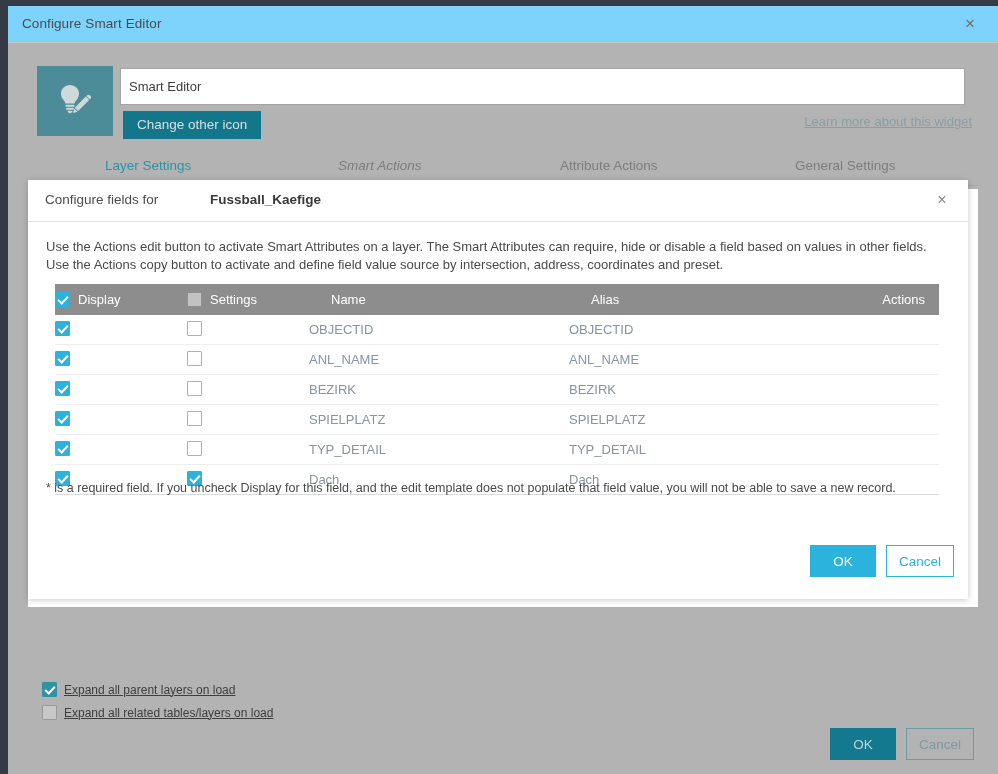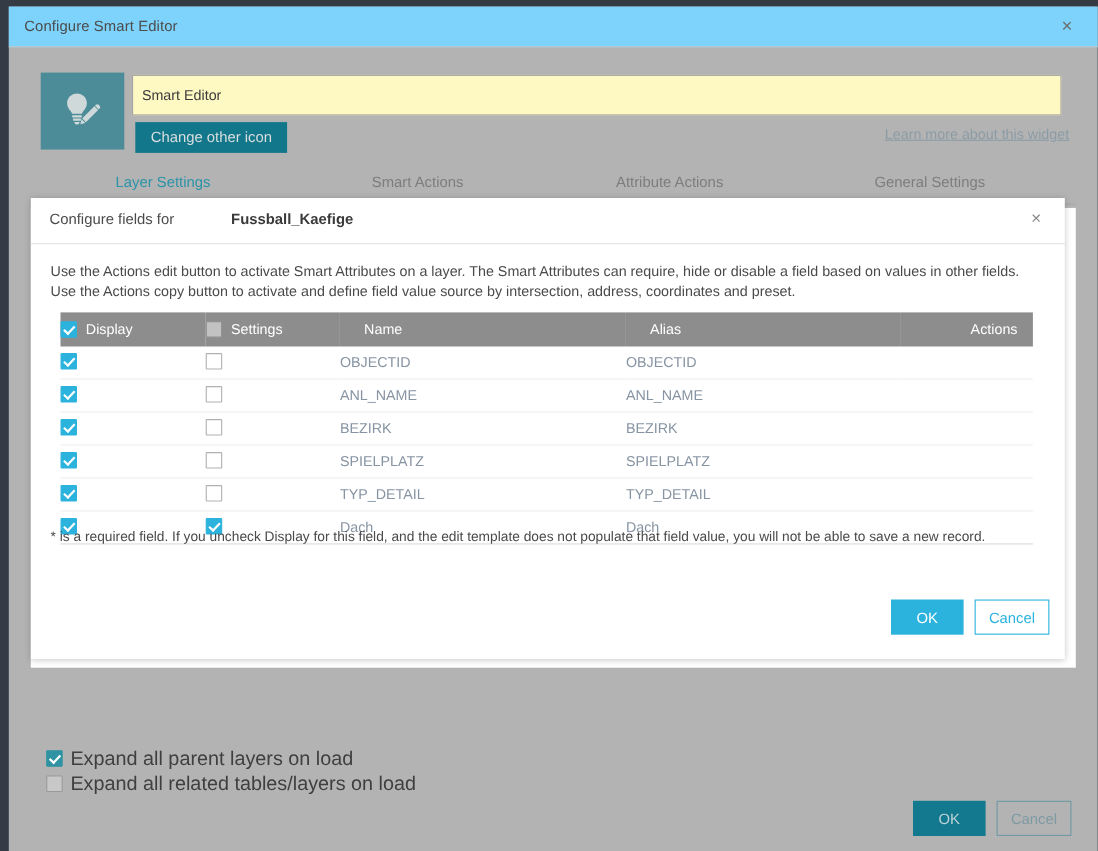--- a/index.html
+++ b/index.html
@@ -80,21 +80,21 @@
     align-items: center;
     justify-content: center;
   }
 
   .widget-name-input {
     position: absolute;
     left: 112px;
     top: 25px;
     width: 845px;
     height: 37px;
-    background: #fef9c3;
+    background: #ffffff;
     border: 1px solid #a4a4a4;
     box-sizing: border-box;
     font-family: "Liberation Sans", sans-serif;
     font-size: 13px;
     color: #3c3c3c;
     padding: 0 8px;
     outline: none;
   }
 
   .change-icon-btn {
@@ -133,21 +133,21 @@
 
   .tab {
     position: absolute;
     top: 0;
     font-size: 13.5px;
     cursor: pointer;
     color: #7d7d7d;
   }
   .tab.active { color: #2c93a8; }
   .tab-0 { left: 97px; }
-  .tab-1 { left: 330px; }
+  .tab-1 { left: 330px; font-style: italic; }
   .tab-2 { left: 552px; }
   .tab-3 { left: 787px; }
 
   .tabs-underline {
     position: absolute;
     left: 20px;
     top: 27px;
     width: 950px;
     height: 1px;
     background: #a8a8a8;
@@ -169,23 +169,24 @@
     left: 34px;
     top: 673px;
   }
   .bottom-check-row {
     display: flex;
     align-items: center;
     height: 21px;
     margin-bottom: 2px;
   }
   .bottom-check-row .lbl {
-    font-size: 18px;
+    font-size: 12px;
     color: #3f3f3f;
     margin-left: 7px;
+    text-decoration: underline;
   }
 
   .cb {
     width: 15px;
     height: 15px;
     box-sizing: border-box;
     display: inline-block;
     position: relative;
     flex: none;
     cursor: pointer;

